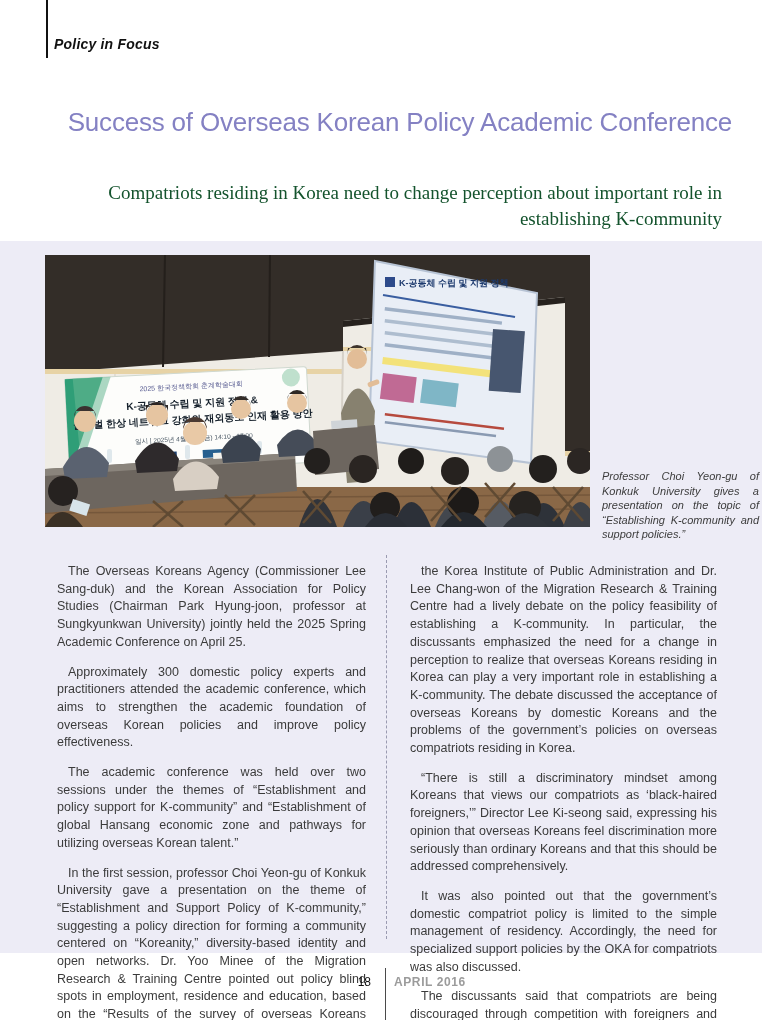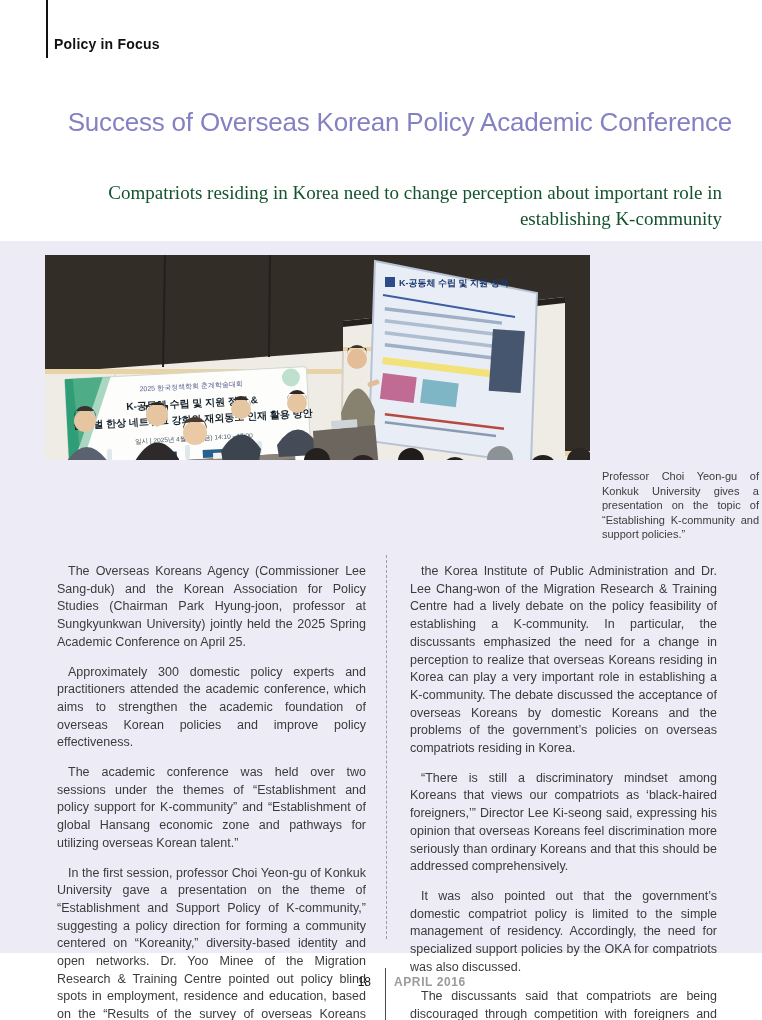--- a/index.html
+++ b/index.html
@@ -2,40 +2,40 @@
 <html><head>
 <meta charset="utf-8">
 <style>
   html,body{margin:0;padding:0;}
   body{
     width:762px;height:1020px;position:relative;background:#ffffff;
     font-family:"Liberation Sans",sans-serif;overflow:hidden;
   }
   
   .kicker-rule{position:absolute;left:46px;top:0;width:2px;height:58px;background:#111;}
-  .kicker{position:absolute;left:54px;top:36px;font-size:14px;font-weight:bold;color:#111;letter-spacing:.2px;}
+  .kicker{position:absolute;left:54px;top:36px;font-size:14px;font-weight:bold;color:#111;letter-spacing:.2px;font-style:italic;}
   
   .headline{
     position:absolute;left:30px;top:106px;width:702px;text-align:right;
     color:#8481c3;font-weight:normal;font-size:26px;line-height:32px;letter-spacing:-.2px;
   }
   
   .subtitle{
     position:absolute;left:40px;top:180px;width:682px;text-align:right;
     font-family:"Liberation Serif",serif;font-size:19px;line-height:26px;color:#14532d;
   }
   
   .band{position:absolute;left:0;top:241px;width:762px;height:712px;background:#edecf6;}
   
-  .photo{position:absolute;left:45px;top:255px;width:545px;height:205px;background:#c2410c;overflow:hidden;}
+  .photo{position:absolute;left:45px;top:255px;width:545px;height:272px;background:#c2410c;overflow:hidden;}
   .photo svg{display:block;}
   
   .caption{
     position:absolute;left:602px;top:469px;width:157px;
-    font-size:11px;line-height:14.5px;color:#3c3c3c;text-align:justify;
+    font-size:11px;line-height:14.5px;color:#3c3c3c;text-align:justify;font-style:italic;
   }
   
   .article{position:absolute;left:45px;top:551px;width:684px;}
   .col{position:absolute;top:0;width:333px;font-size:12.5px;line-height:17.7px;color:#3b3b3b;text-align:justify;}
   .col-left{left:0;}
   .col-right{left:353px;width:331px;}
   .col p{margin:12px;text-indent:11px;}
   .col-divider{position:absolute;left:341px;top:4px;height:384px;width:0;border-left:1px dashed #9a9ab0;}
   
   .footer-rule{position:absolute;left:385px;top:968px;width:1px;height:52px;background:#4a4a4a;}

